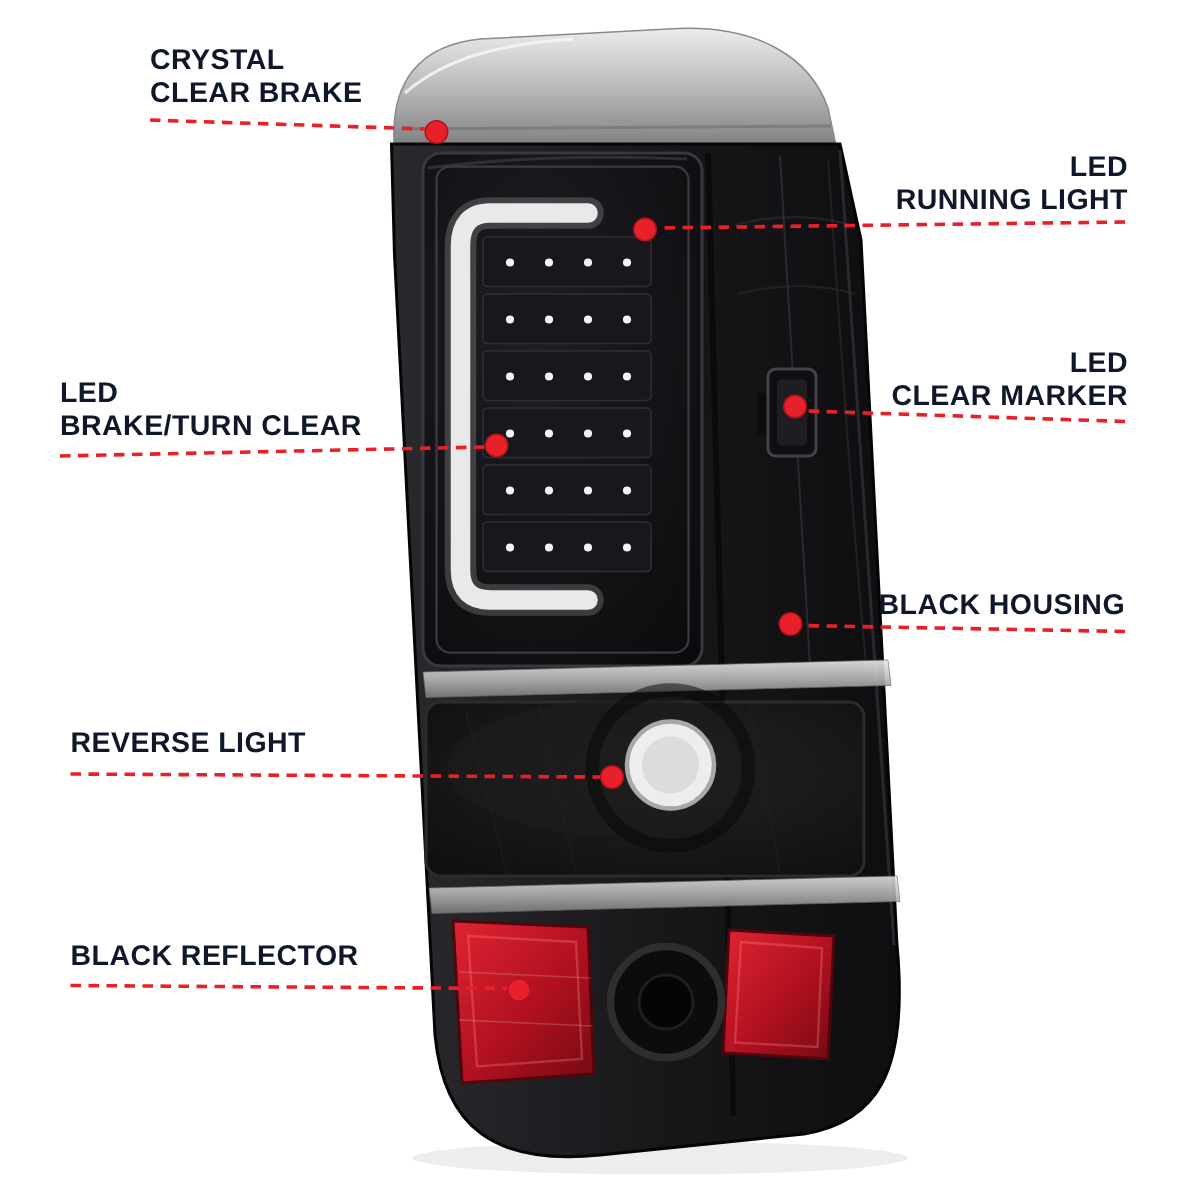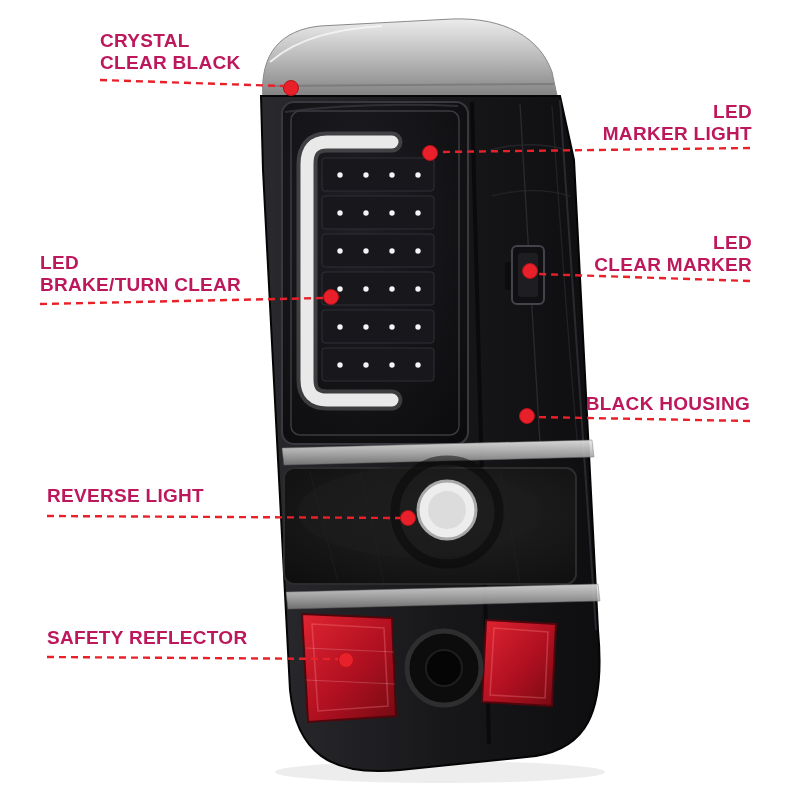--- a/index.html
+++ b/index.html
@@ -1,21 +1,21 @@
 <!DOCTYPE html>
 <html><head>
 <meta charset="utf-8">
 <style>
   html,body{margin:0;padding:0;}
   body{width:800px;height:800px;background:#ffffff;overflow:hidden;position:relative;
        font-family:"Liberation Sans",sans-serif;}
   .stage{position:absolute;inset:0;width:800px;height:800px;}
   svg.art{position:absolute;left:0;top:0;}
   .callout{position:absolute;font-weight:700;font-size:19px;line-height:22px;
-           color:#be185d;letter-spacing:.3px;white-space:nowrap;}
+           color:#0f172a;letter-spacing:.3px;white-space:nowrap;}
   .callout.right{text-align:right;}
 </style>
 </head>
 <body>
 
 <div class="stage">
 
   <svg class="art" width="800" height="800" viewBox="0 0 800 800">
     <defs>
       <linearGradient id="chrome" x1="0" y1="0" x2="0" y2="1">
@@ -165,26 +165,26 @@
       <circle cx="530" cy="271" r="7.5" stroke="#b3121b" stroke-width="1" fill="#e8202a"></circle>
       <circle cx="331" cy="297" r="7.5" stroke="#b3121b" stroke-width="1" fill="#e8202a"></circle>
       <circle cx="527" cy="416" r="7.5" stroke="#b3121b" stroke-width="1" fill="#e8202a"></circle>
       <circle cx="408" cy="518" r="7.5" stroke="#b3121b" stroke-width="1" fill="#e8202a"></circle>
       <circle cx="346" cy="660" r="7.5" stroke="#b3121b" stroke-width="1" fill="#e8202a"></circle>
     </g>
   </svg>
 
   <div class="callout left" style="left:100px;top:30px">
     <div>CRYSTAL</div>
-    <div>CLEAR BLACK</div>
+    <div>CLEAR BRAKE</div>
   </div>
 
   <div class="callout right" style="right:48px;top:101px">
     <div>LED</div>
-    <div>MARKER LIGHT</div>
+    <div>RUNNING LIGHT</div>
   </div>
 
   <div class="callout right" style="right:48px;top:232px">
     <div>LED</div>
     <div>CLEAR MARKER</div>
   </div>
 
   <div class="callout left" style="left:40px;top:252px">
     <div>LED</div>
     <div>BRAKE/TURN CLEAR</div>
@@ -192,16 +192,16 @@
 
   <div class="callout right" style="right:50px;top:393px">
     <div>BLACK HOUSING</div>
   </div>
 
   <div class="callout left" style="left:47px;top:485px">
     <div>REVERSE LIGHT</div>
   </div>
 
   <div class="callout left" style="left:47px;top:627px">
-    <div>SAFETY REFLECTOR</div>
+    <div>BLACK REFLECTOR</div>
   </div>
 
 </div>
 
 </body></html>

